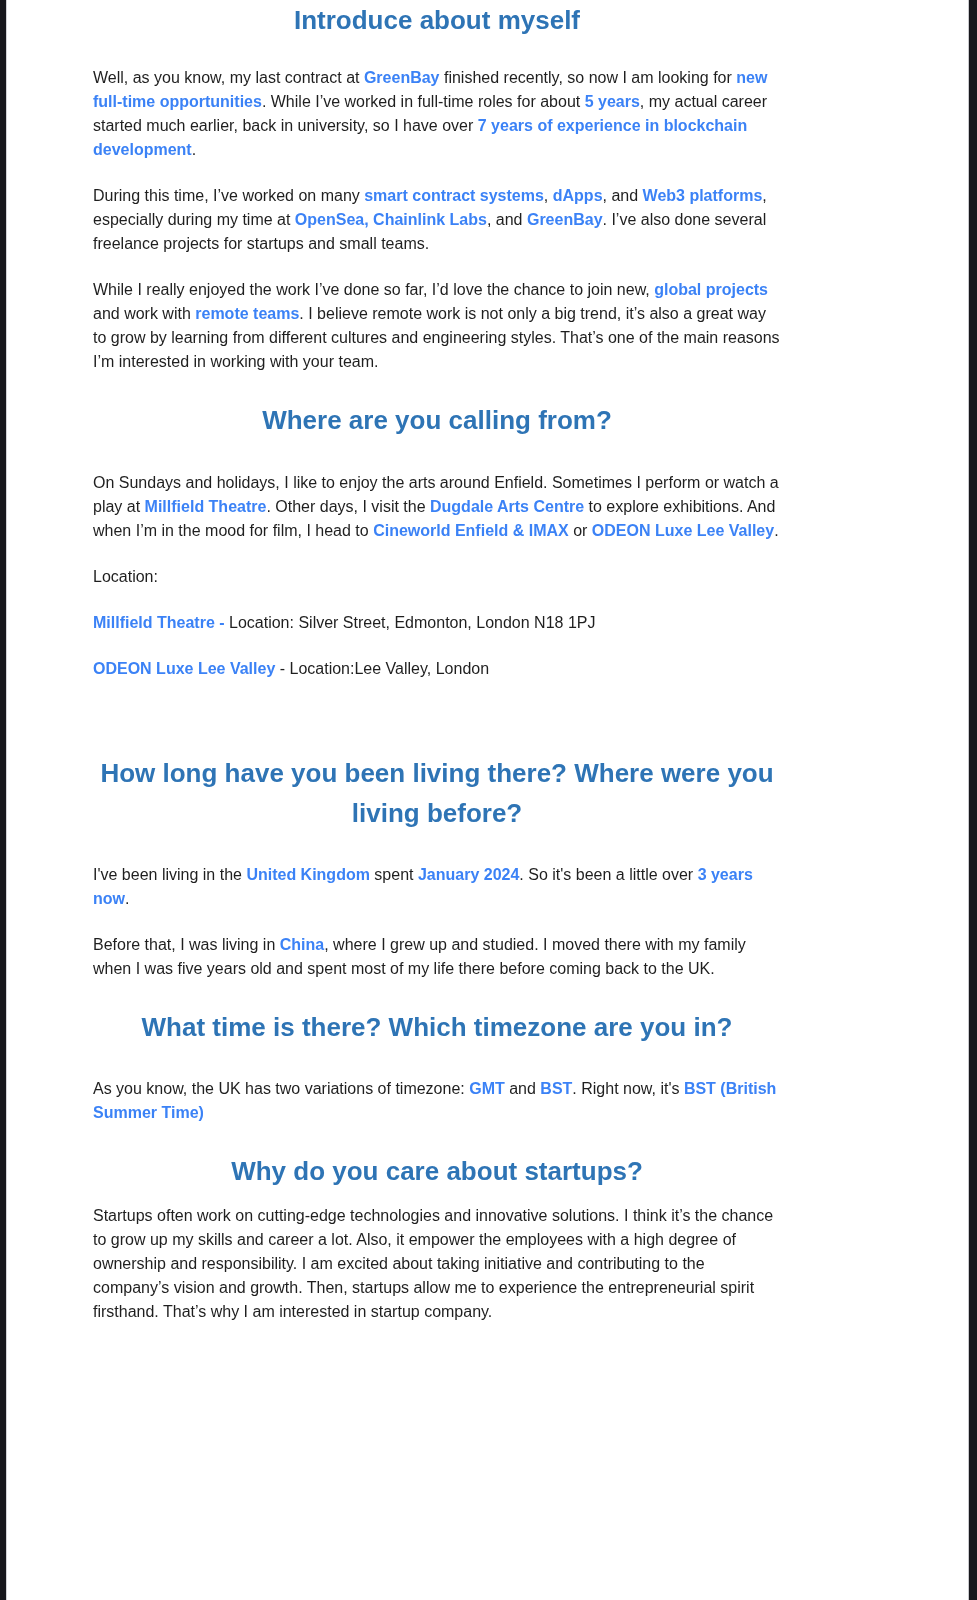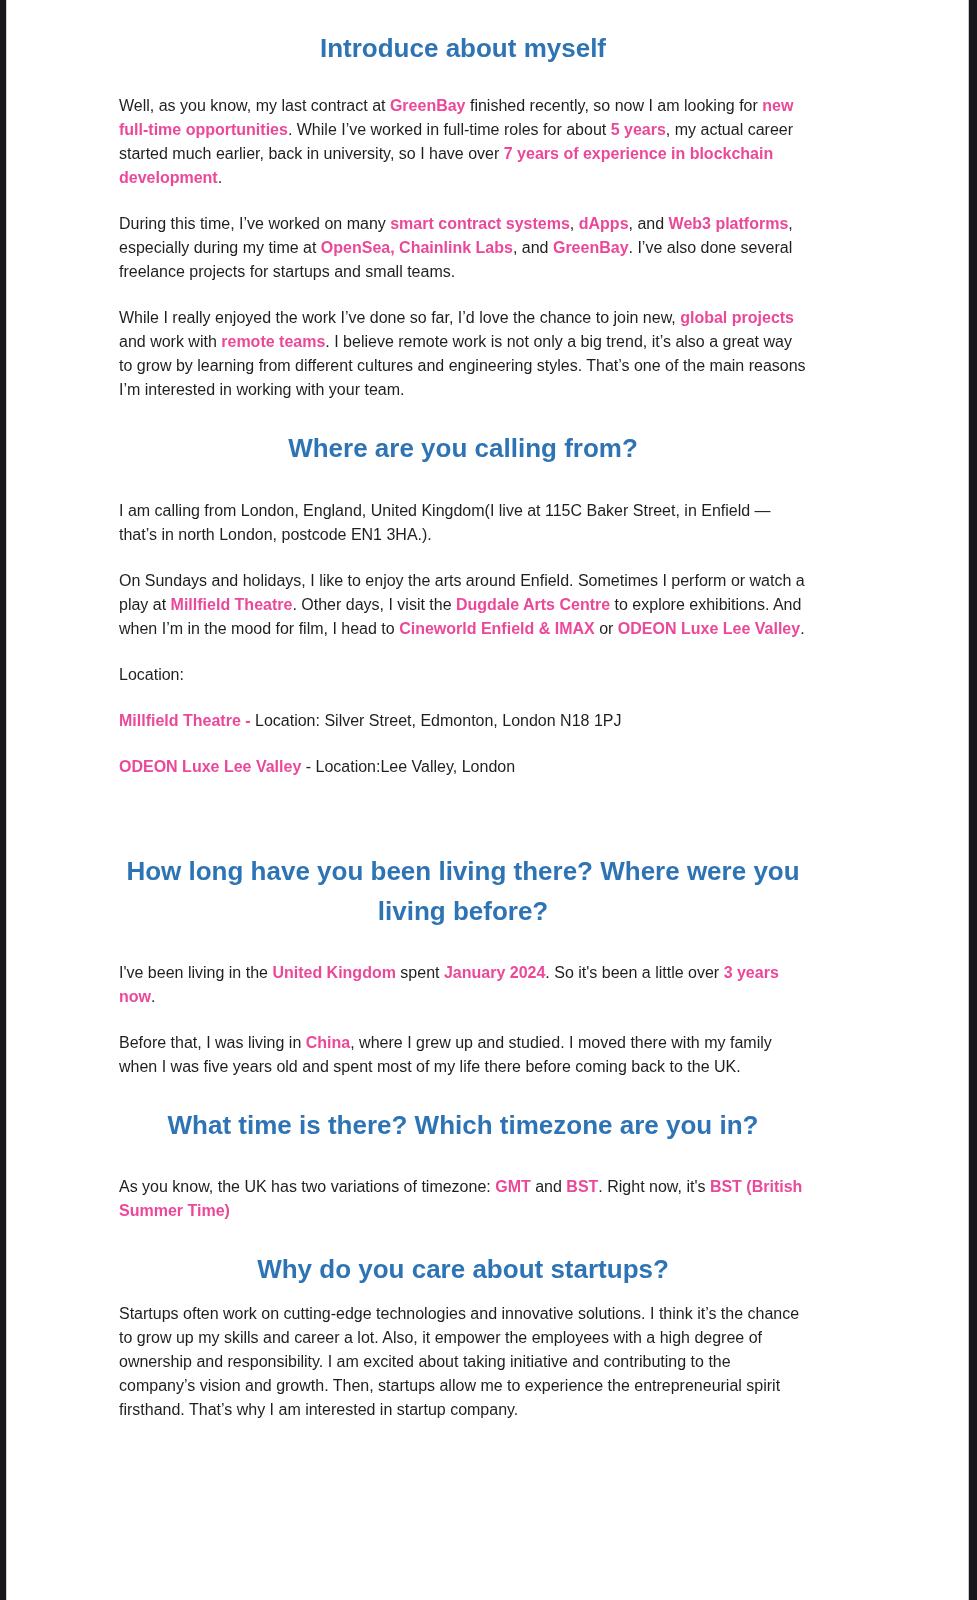--- a/index.html
+++ b/index.html
@@ -19,53 +19,51 @@
     position:absolute;left:6px;right:8px;top:0;bottom:0;
     background:var(--paper);
     border-left:1px solid #d2d2d6;
     border-right:1px solid #c9c9cd;
   }
   .edge-bar{position:absolute;top:0;bottom:0;background:var(--edge);}
   .edge-bar.left{left:0;width:6px;}
   .edge-bar.right{right:0;width:8px;}
   .content{
     width:688px;
-    margin-left:112px; 
-    padding-top:28px;
+    margin-left:86px; 
   }
   h1,h2{
     color:var(--heading);
     font-size:26px;
     font-weight:bold;
     text-align:center;
     line-height:1.55;
   }
   h1{margin:0 0 26px;}
   h2{margin:26px 0 30px;}
   h2.spaced{margin-top:72px;}
   h2.compact{margin-bottom:12px;text-align:center;}
   p{
     font-size:16px;
     line-height:24px;
     margin:0 0 22px;
     text-align:left;
   }
-  p strong{color:#ec4899;}
+  p strong{color:#3b82f6;}
 </style>
 </head>
 <body>
 
 <div class="page">
   <main class="content" id="doc">
       <h1><span>Introduce about myself</span></h1>
       <p><span>Well, as you know, my last contract at </span><strong>GreenBay</strong><span> finished recently, so now I am looking for </span><strong>new full-time opportunities</strong><span>. While I’ve worked in full-time roles for about </span><strong>5 years</strong><span>, my actual career started much earlier, back in university, so I have over </span><strong>7 years of experience in blockchain development</strong><span>.</span></p>
       <p><span>During this time, I’ve worked on many </span><strong>smart contract systems</strong><span>, </span><strong>dApps</strong><span>, and </span><strong>Web3 platforms</strong><span>, especially during my time at </span><strong>OpenSea, Chainlink Labs</strong><span>, and </span><strong>GreenBay</strong><span>. I’ve also done several freelance projects for startups and small teams.</span></p>
       <p><span>While I really enjoyed the work I’ve done so far, I’d love the chance to join new, </span><strong>global projects</strong><span> and work with </span><strong>remote teams</strong><span>. I believe remote work is not only a big trend, it’s also a great way to grow by learning from different cultures and engineering styles. That’s one of the main reasons I’m interested in working with your team.</span></p>
       <h2><span>Where are you calling from?</span></h2>
-      <p><span>I am calling from London, England, United Kingdom(I live at 115C Baker Street, in Enfield — that’s in north London, postcode EN1 3HA.).</span></p>
       <p><span>On Sundays and holidays, I like to enjoy the arts around Enfield. Sometimes I perform or watch a play at </span><strong>Millfield Theatre</strong><span>. Other days, I visit the </span><strong>Dugdale Arts Centre</strong><span> to explore exhibitions. And when I’m in the mood for film, I head to </span><strong>Cineworld Enfield &amp; IMAX</strong><span> or </span><strong>ODEON Luxe Lee Valley</strong><span>.</span></p>
       <p><span>Location:</span></p>
       <p><strong>Millfield Theatre - </strong><span> Location: Silver Street, Edmonton, London N18 1PJ</span></p>
       <p><strong>ODEON Luxe Lee Valley</strong><span> - Location:Lee Valley, London</span></p>
       <h2 class="spaced"><span>How long have you been living there? Where were you living before?</span></h2>
       <p><span>I've been living in the </span><strong>United Kingdom</strong><span> spent </span><strong>January 2024</strong><span>. So it's been a little over </span><strong>3 years now</strong><span>.</span></p>
       <p><span>Before that, I was living in </span><strong>China</strong><span>, where I grew up and studied. I moved there with my family when I was five years old and spent most of my life there before coming back to the UK.</span></p>
       <h2><span>What time is there? Which timezone are you in?</span></h2>
       <p><span>As you know, the UK has two variations of timezone: </span><strong>GMT</strong><span> and </span><strong>BST</strong><span>. Right now, it's </span><strong>BST (British Summer Time)</strong></p>
       <h2 class="compact"><span>Why do you care about startups?</span></h2>

